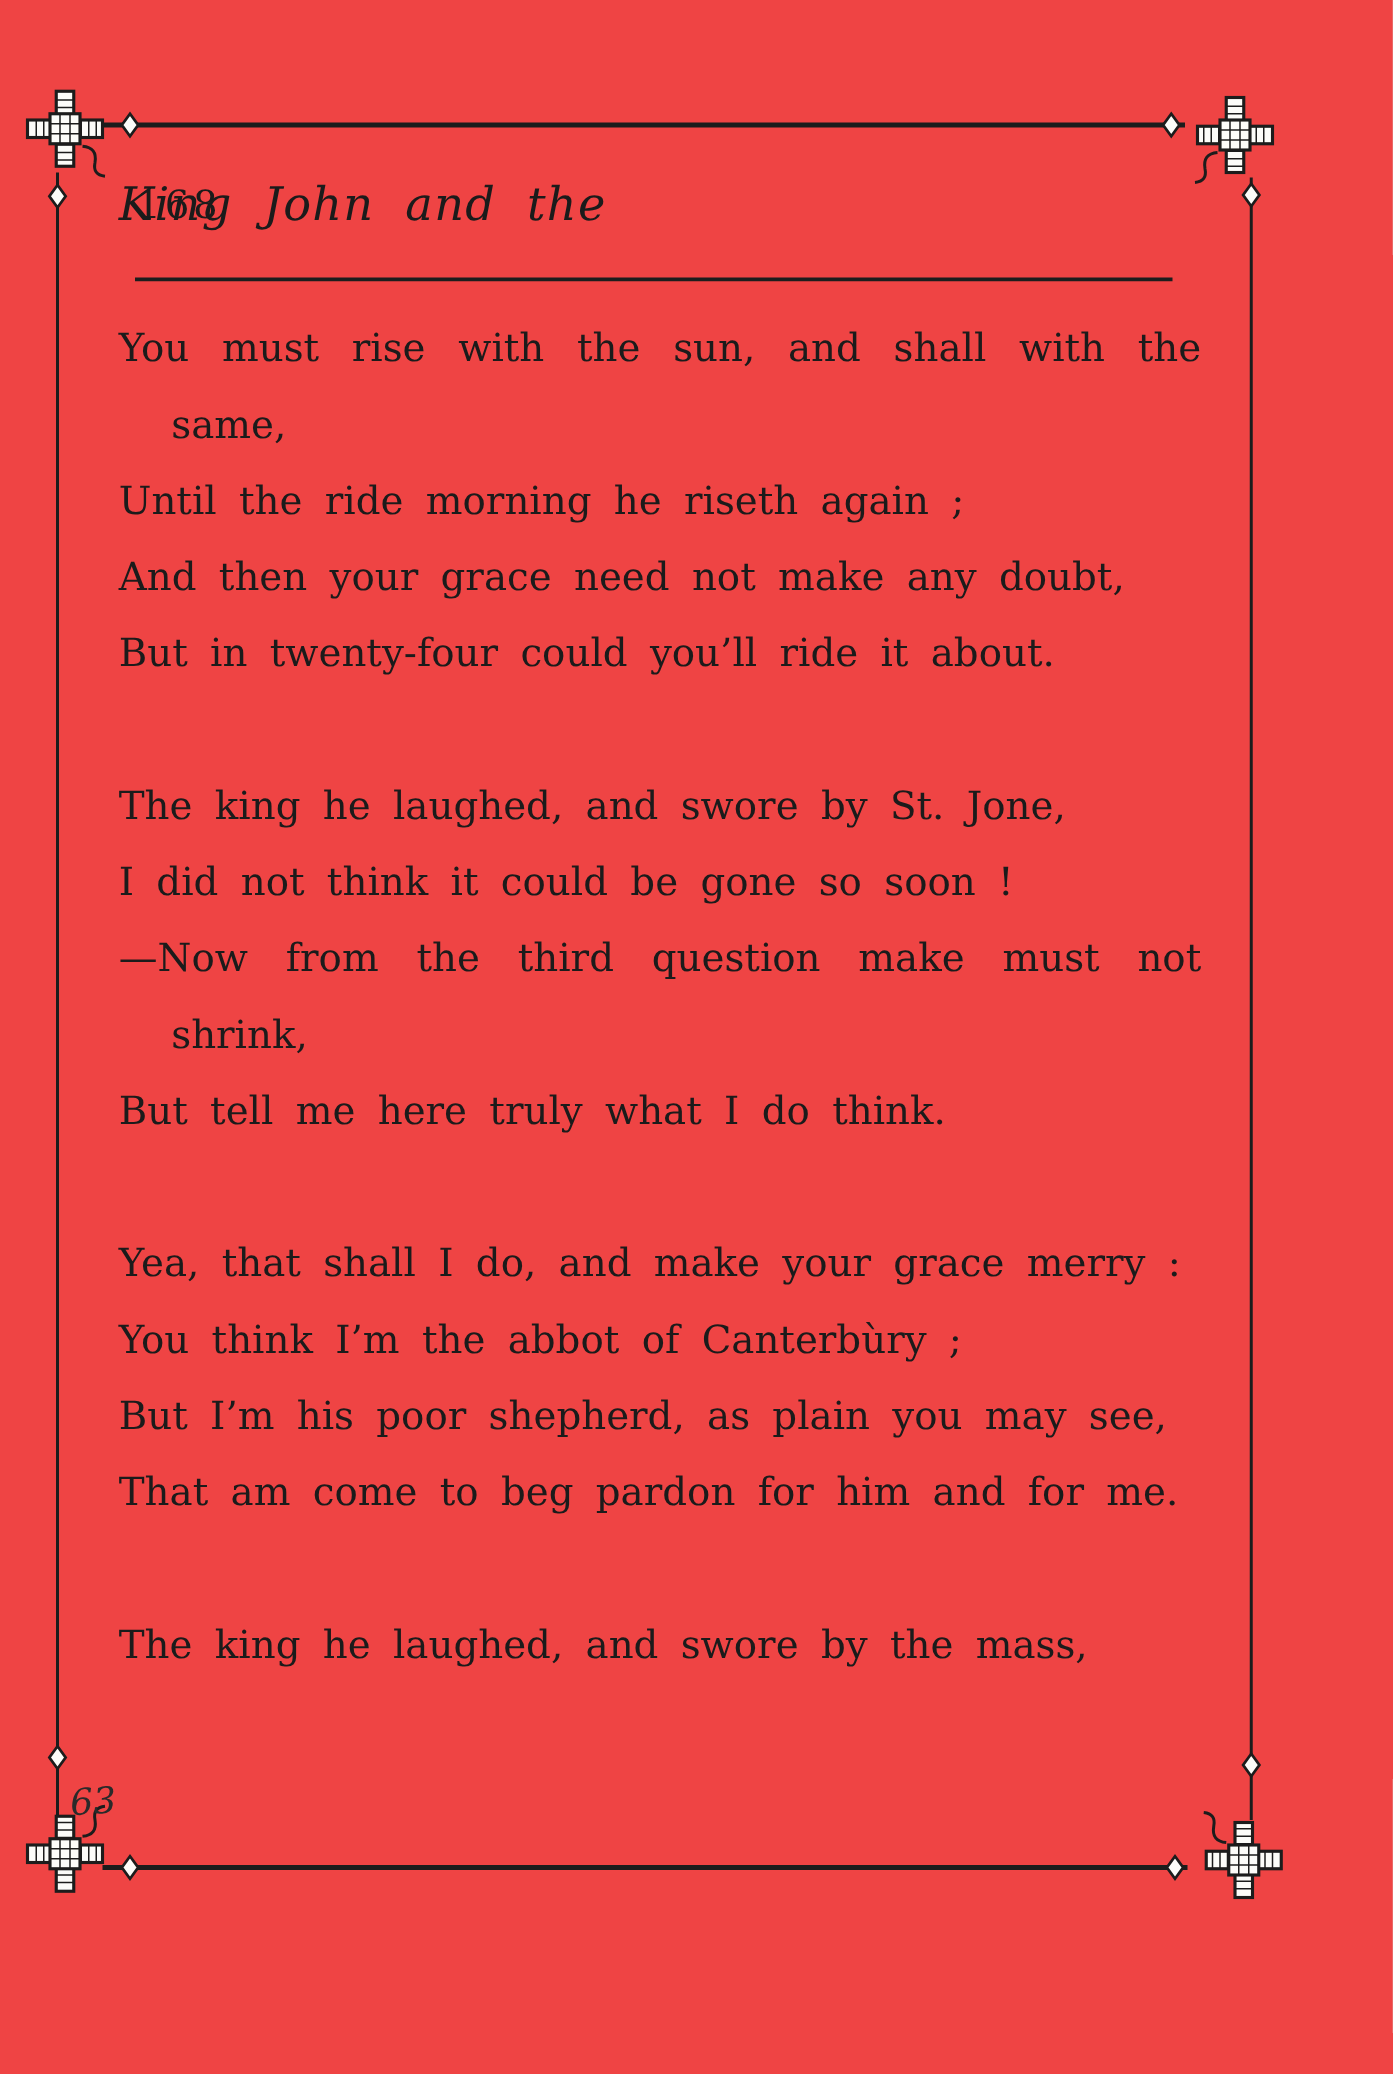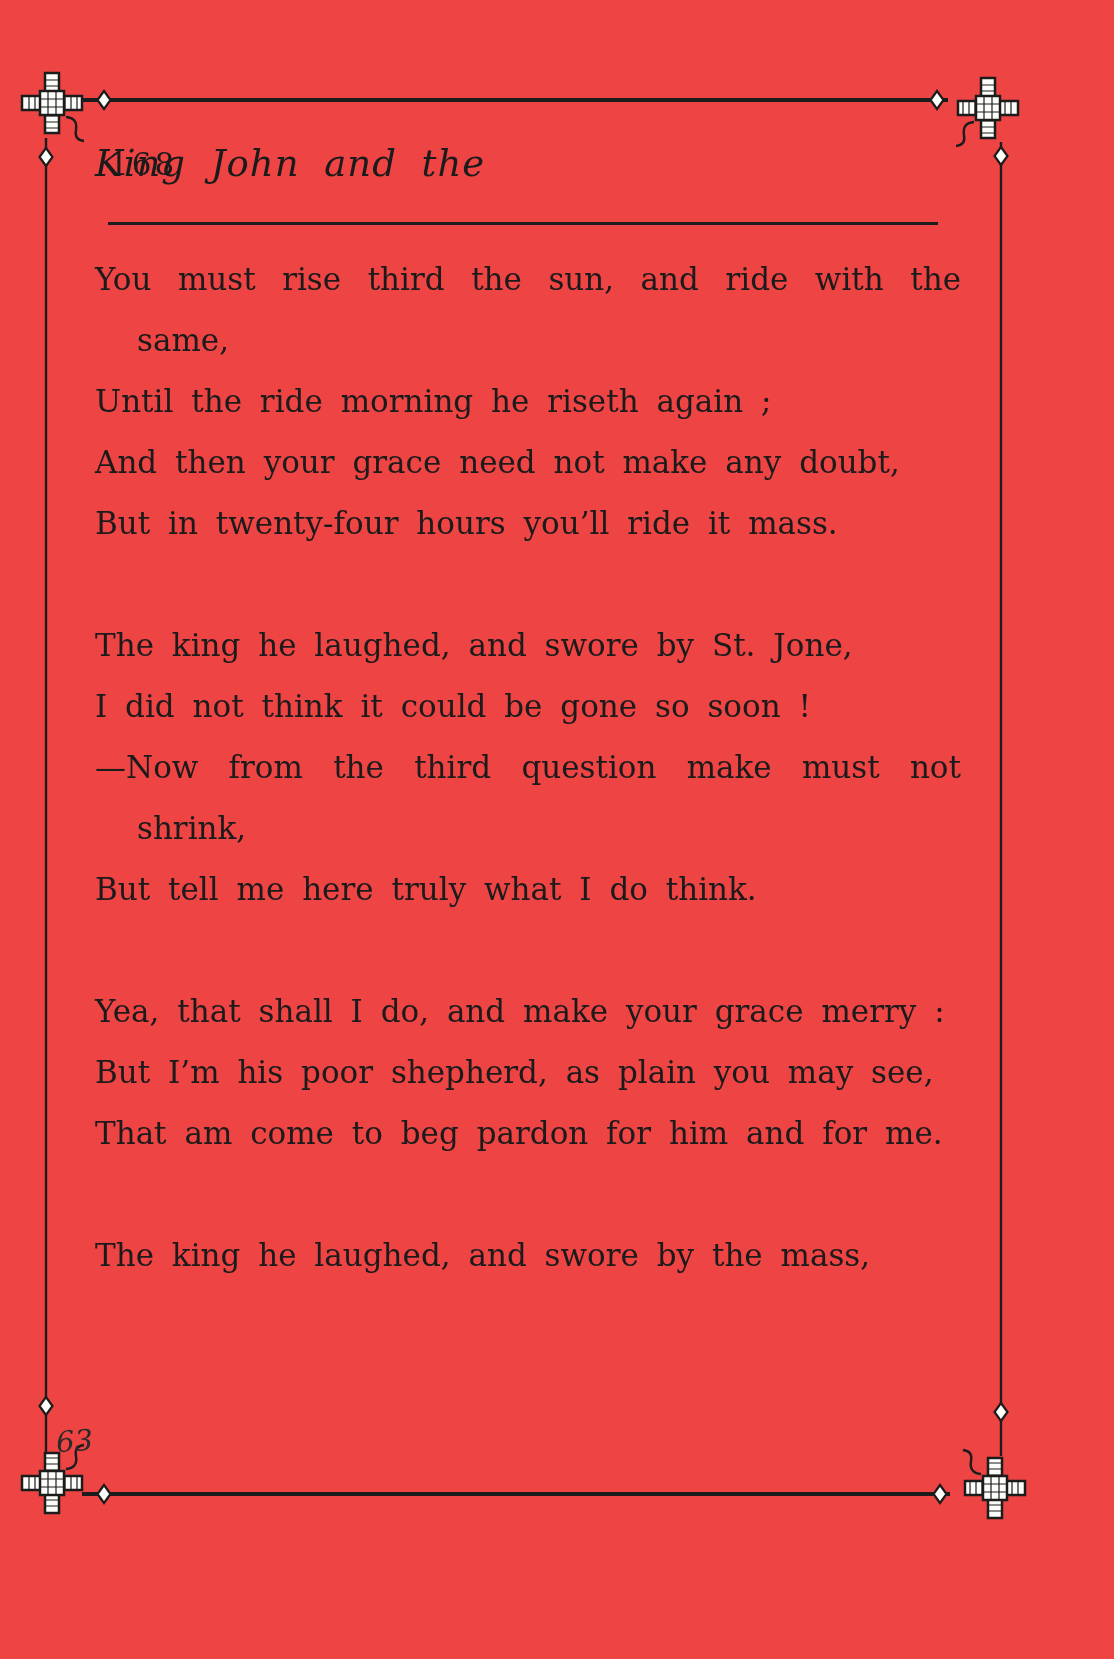--- a/index.html
+++ b/index.html
@@ -135,35 +135,36 @@
   </svg>
 
   <div class="header">
     <span class="page-number">168</span>
     <span class="running-title">King John and the</span>
   </div>
   <div class="header-rule"></div>
 
   <div class="poem">
       <div class="stanza">
-        <div class="verse-line justify">You must rise third the sun, and ride with the</div>
+        <div class="verse-line justify">You must rise with the sun, and shall with the</div>
         <div class="verse-line indent">same,</div>
         <div class="verse-line">Until the ride morning he riseth again ;</div>
         <div class="verse-line">And then your grace need not make any doubt,</div>
-        <div class="verse-line">But in twenty-four hours you’ll ride it mass.</div>
+        <div class="verse-line">But in twenty-four could you’ll ride it about.</div>
       </div>
       <div class="stanza">
         <div class="verse-line">The king he laughed, and swore by St. Jone,</div>
         <div class="verse-line">I did not think it could be gone so soon !</div>
         <div class="verse-line justify">—Now from the third question make must not</div>
         <div class="verse-line indent">shrink,</div>
         <div class="verse-line">But tell me here truly what I do think.</div>
       </div>
       <div class="stanza">
         <div class="verse-line">Yea, that shall I do, and make your grace merry :</div>
+        <div class="verse-line">You think I’m the abbot of Canterbùry ;</div>
         <div class="verse-line">But I’m his poor shepherd, as plain you may see,</div>
         <div class="verse-line">That am come to beg pardon for him and for me.</div>
       </div>
       <div class="stanza">
         <div class="verse-line">The king he laughed, and swore by the mass,</div>
       </div>
     </div>
 
   <div class="corner-mark">63</div>
 

